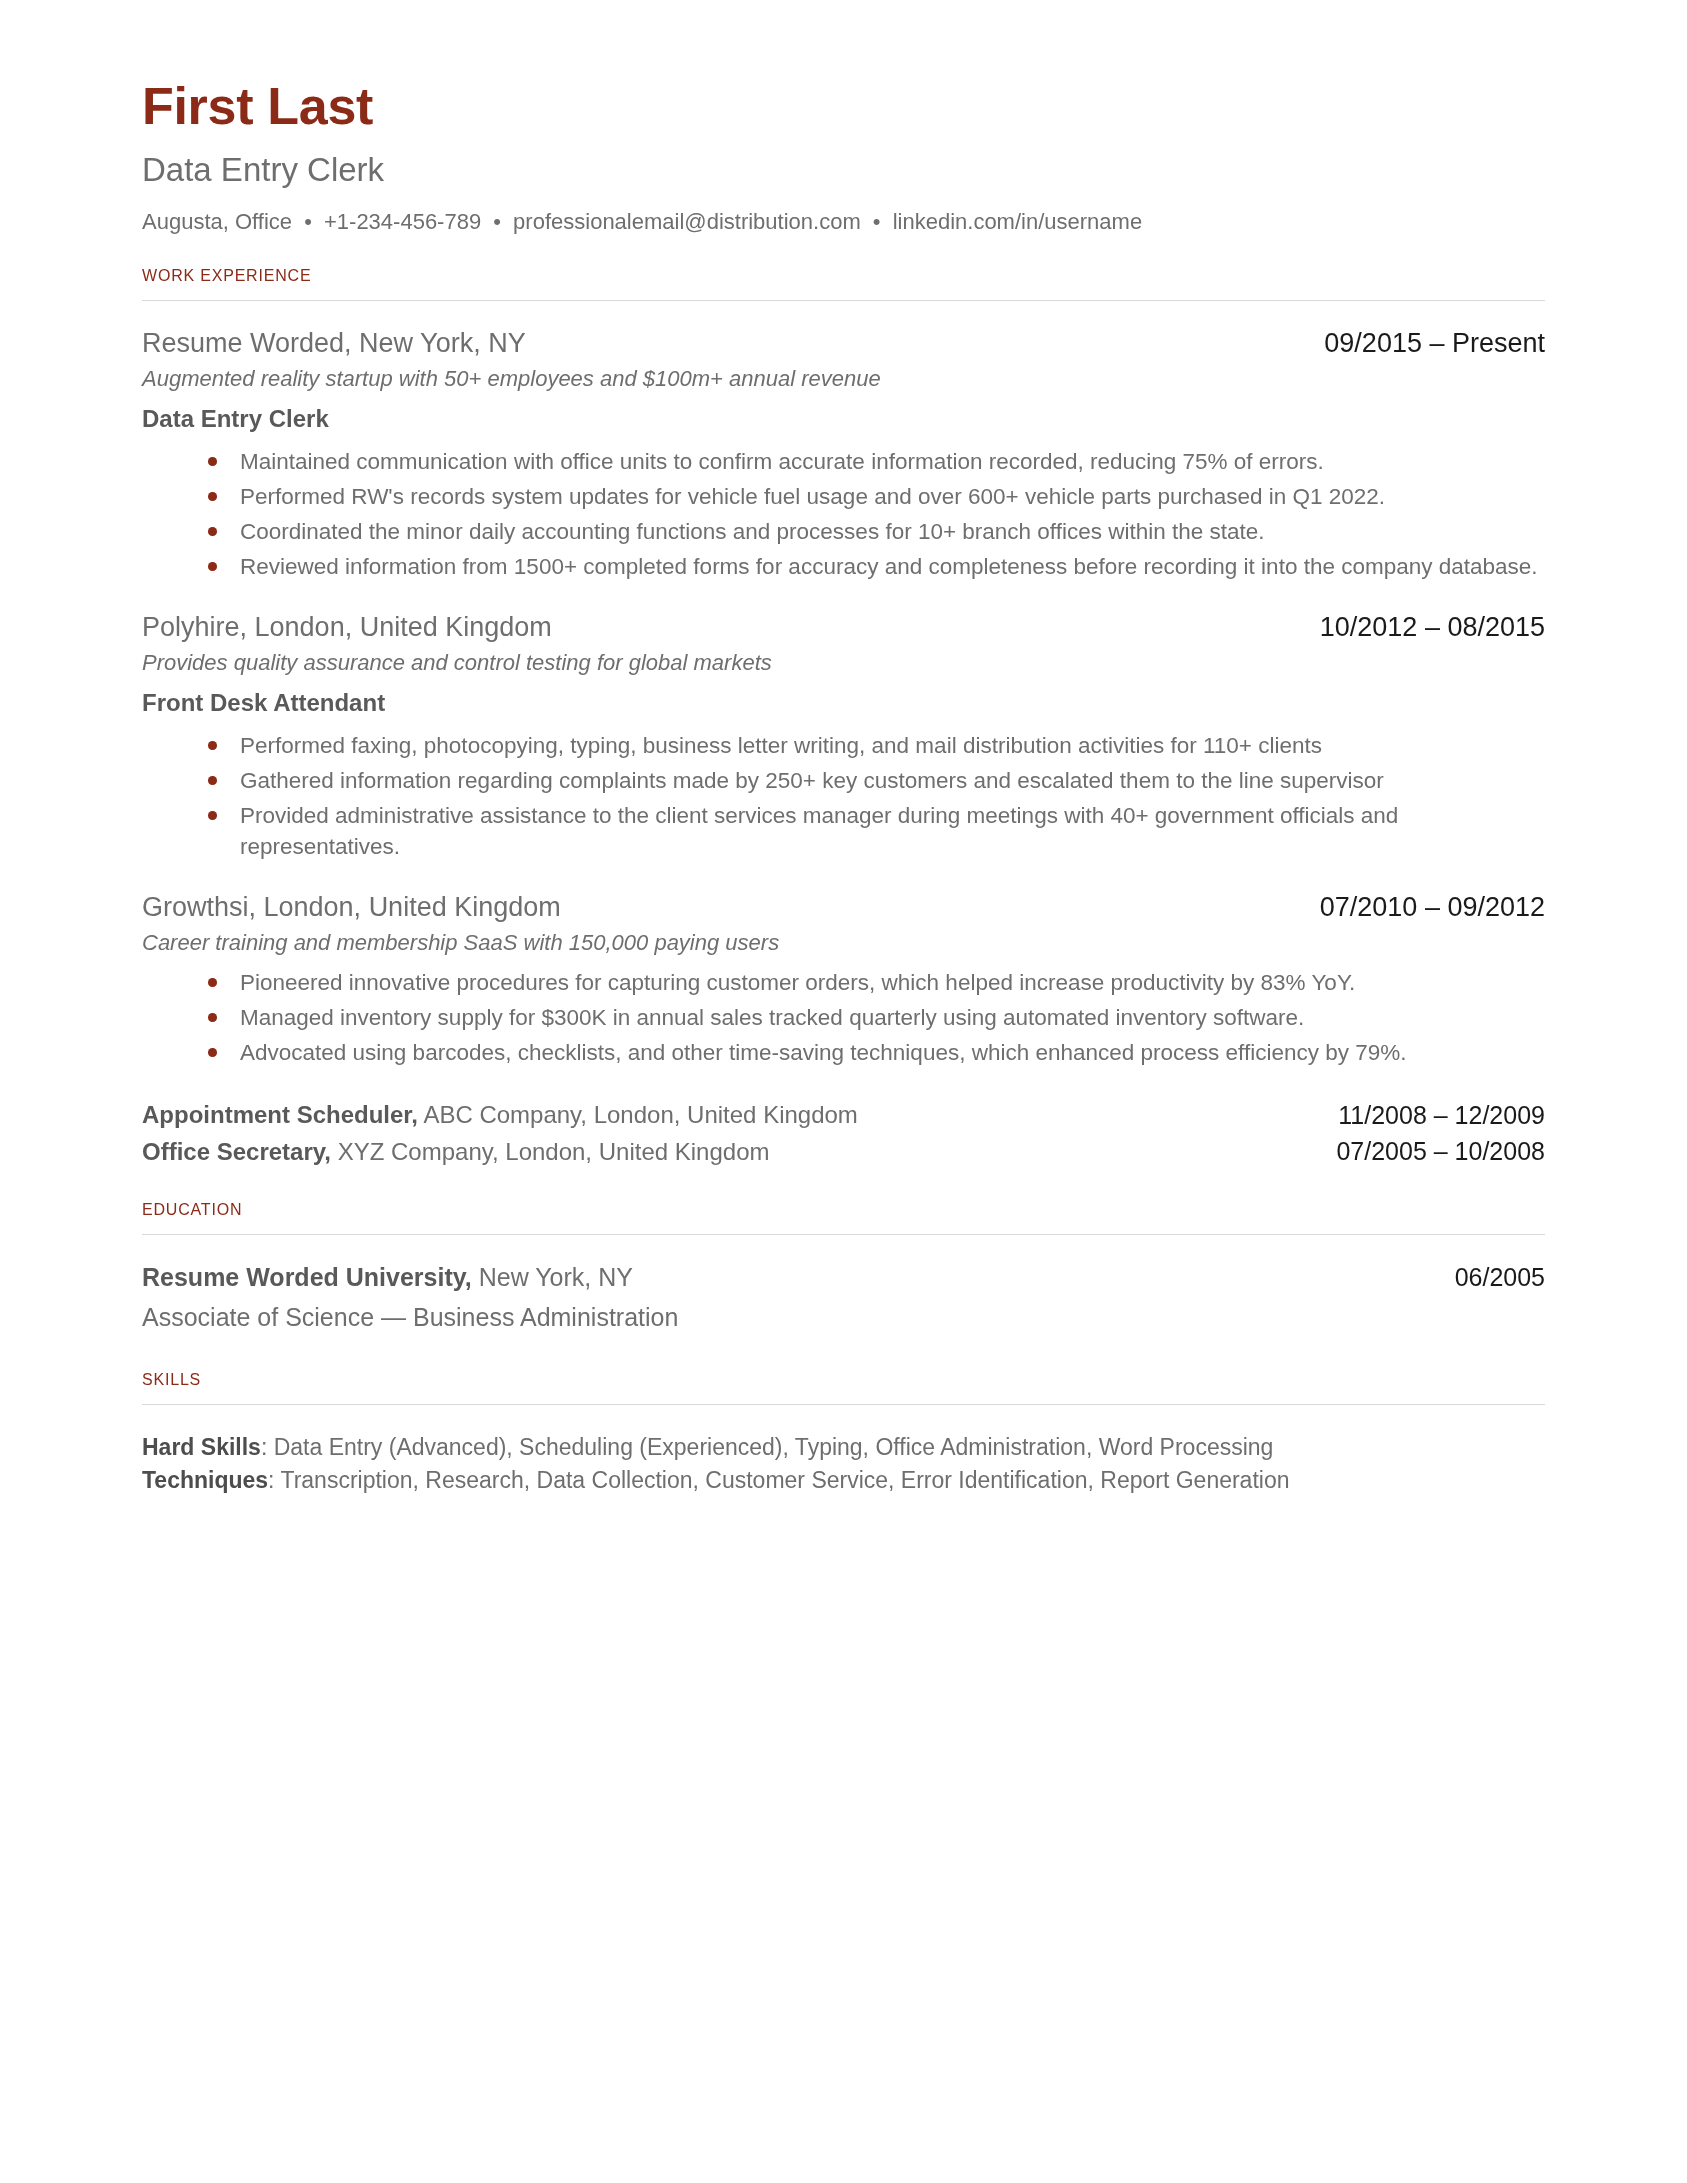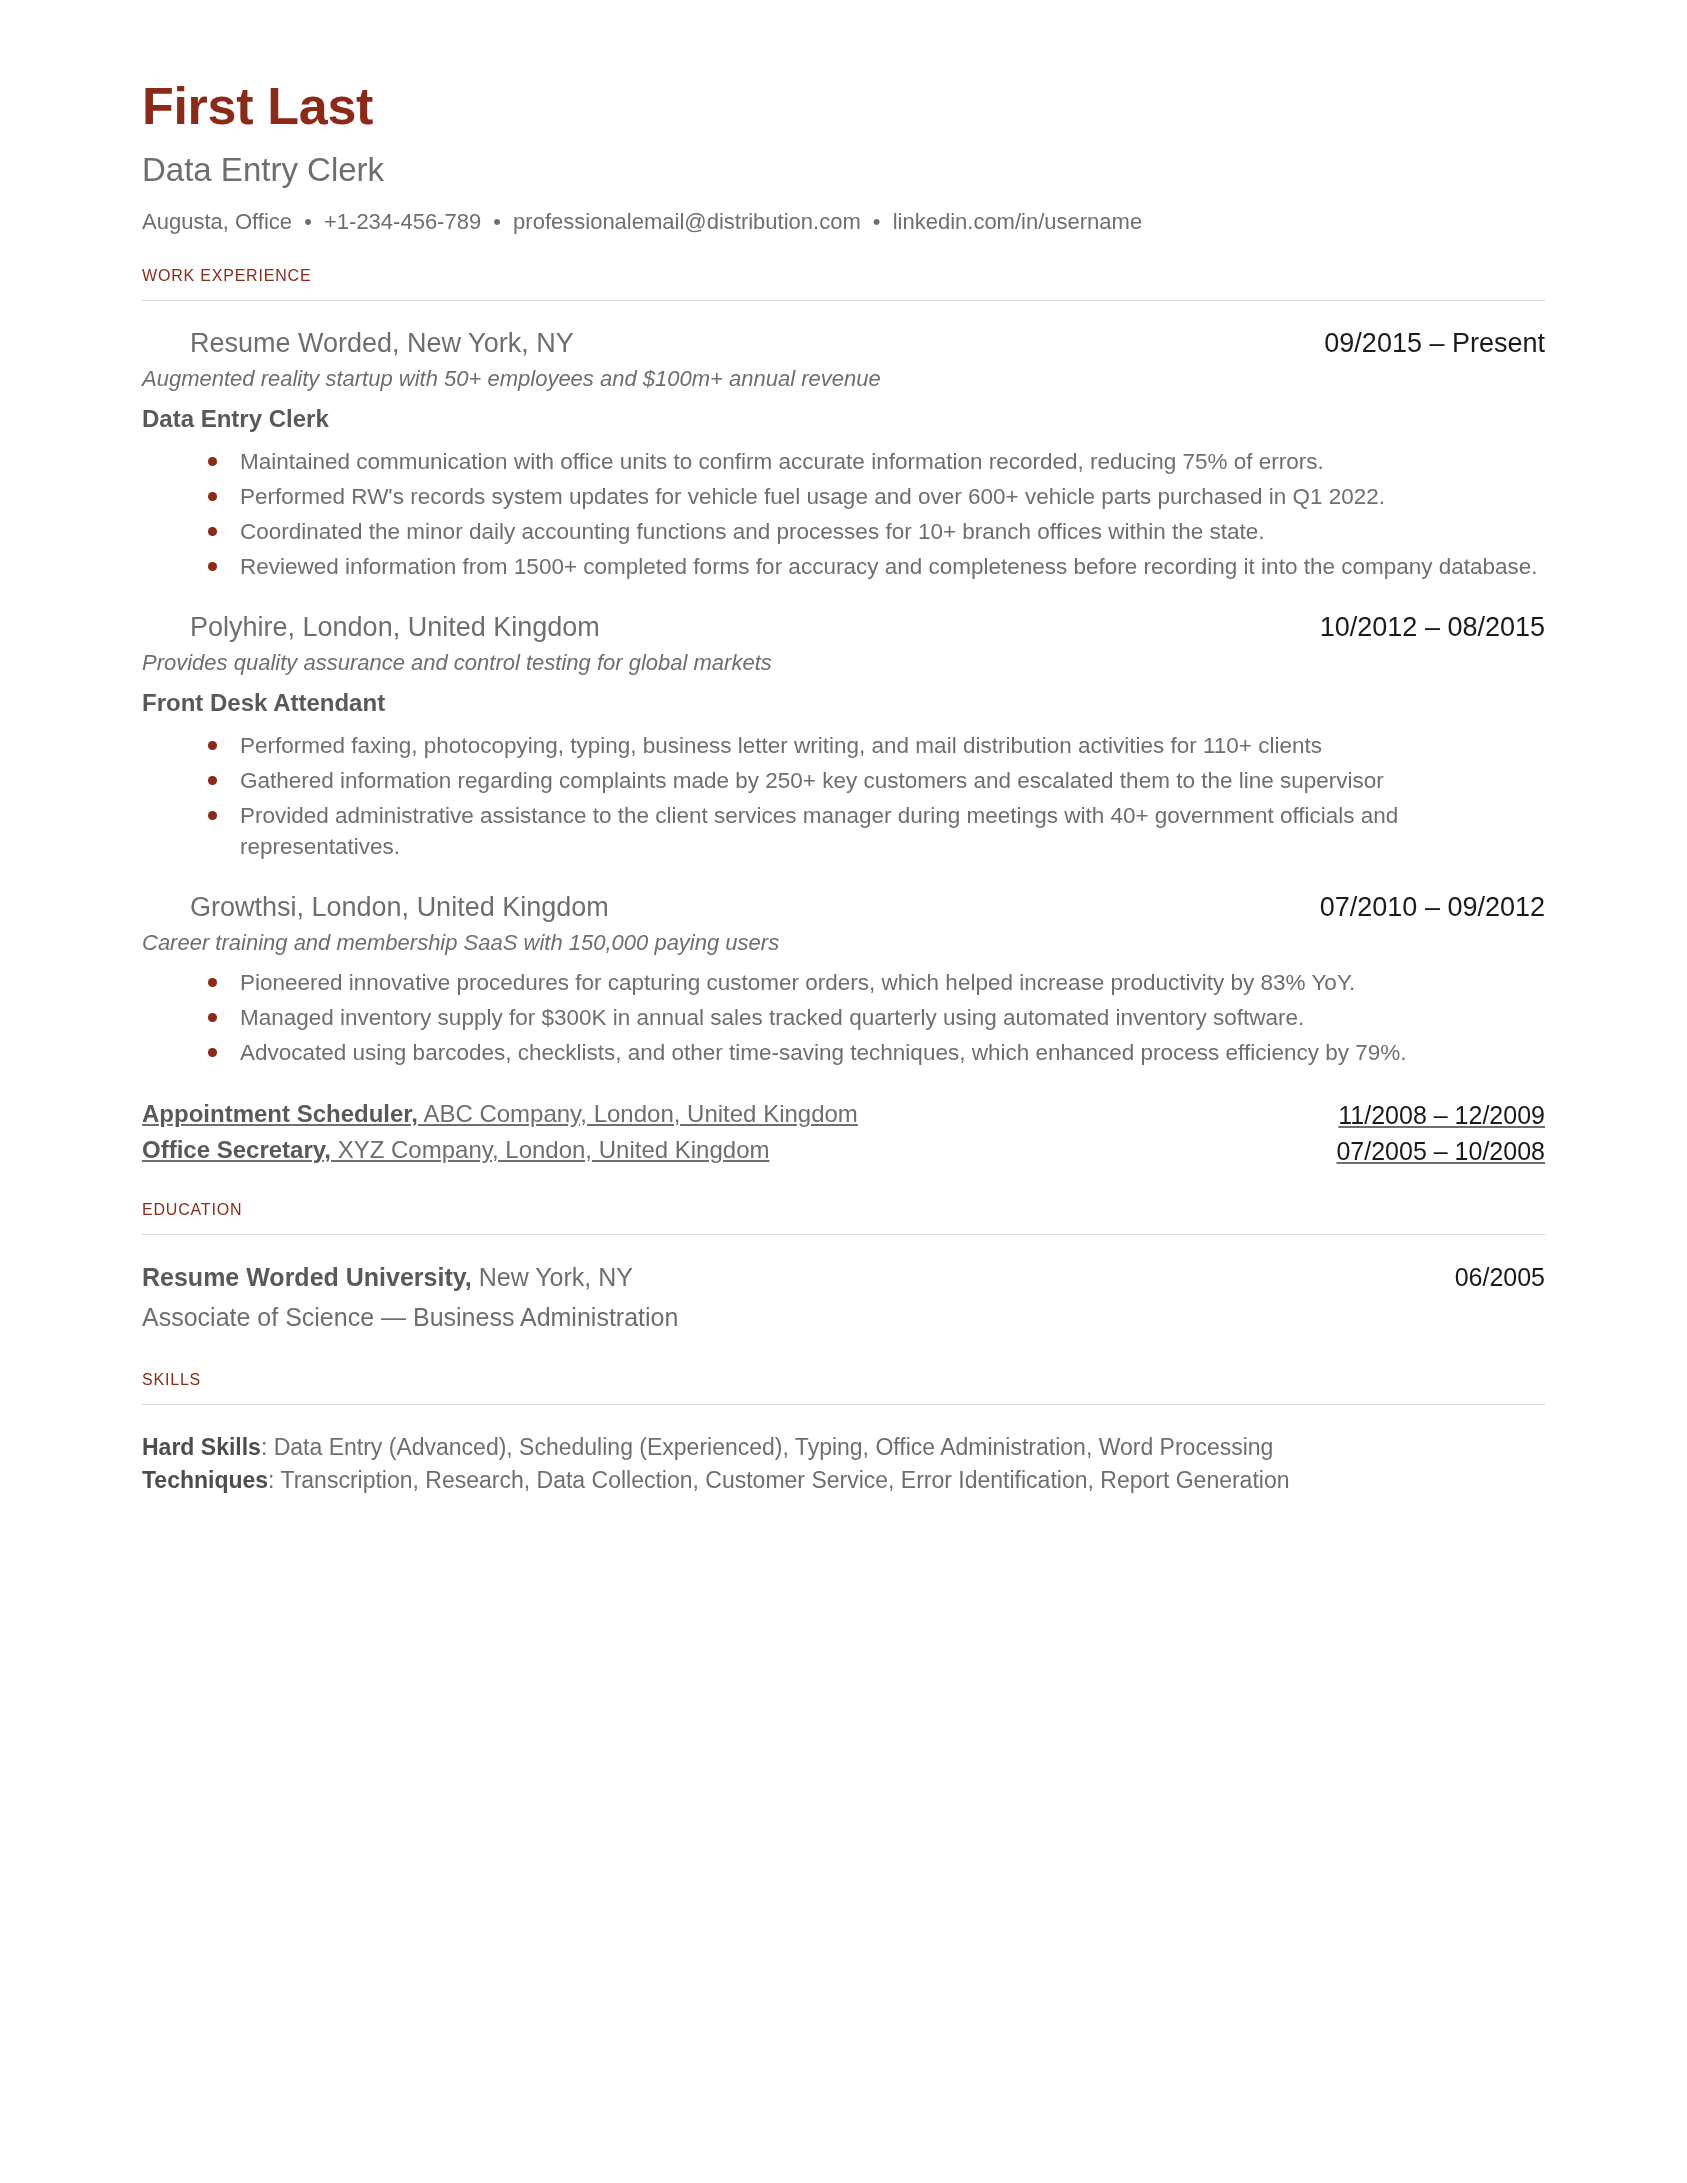--- a/index.html
+++ b/index.html
@@ -63,21 +63,20 @@
     height: 0;
   }
 
   
   .job { margin-bottom: 29px; }
   .job-head {
     display: flex;
     justify-content: space-between;
     align-items: baseline;
     margin-bottom: 4px;
-    margin-left: 48px;
   }
   .company {
     font-size: 27px;
     color: #6e6e6e;
     font-weight: 400;
     line-height: 1.25;
   }
   .dates {
     font-size: 27px;
     color: #1a1a1a;
@@ -121,25 +120,24 @@
     width: 8.6px;
     height: 8.6px;
     border-radius: 50%;
     background: #8C2A18;
   }
 
   
   .mini-row {
     display: flex;
     justify-content: space-between;
-    align-items: flex-start;
+    align-items: flex-end;
     font-size: 24px;
     color: #6e6e6e;
     line-height: 1.45;
-    text-decoration: underline;
   }
   .mini-row .mini-left { font-weight: 400; }
   .mini-row .mini-left b { font-weight: bold; color: #595959; }
   .mini-row .mini-dates {
     font-size: 25px;
     color: #1a1a1a;
     white-space: nowrap;
   }
   .mini-group { margin: 4px 0 32px 0; }
 

